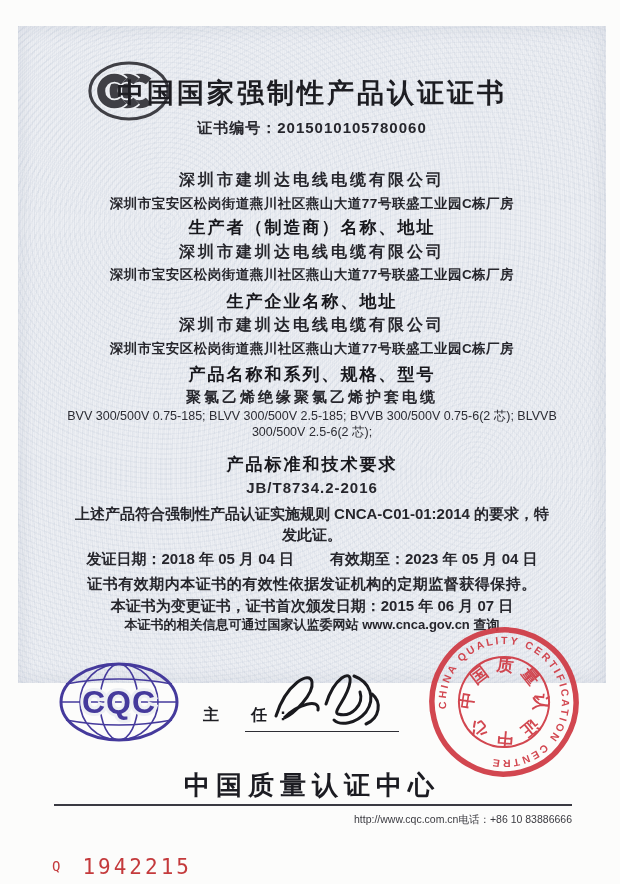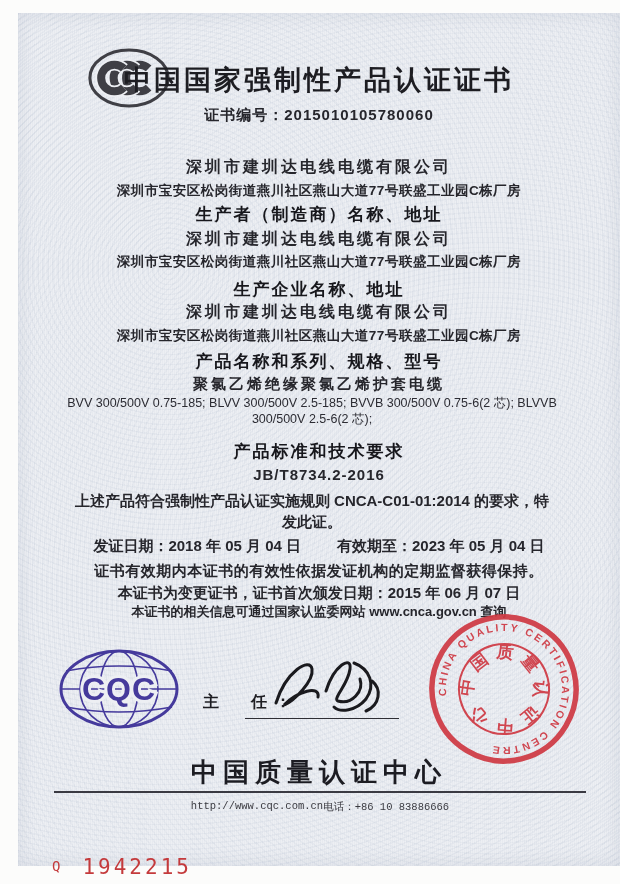--- a/index.html
+++ b/index.html
@@ -2,56 +2,55 @@
 <html><head>
 <meta charset="utf-8">
 <style>
   html,body{margin:0;padding:0;}
   body{
     width:620px;height:884px;position:relative;overflow:hidden;
     background:#fcfcfb;
     font-family:"Liberation Sans", sans-serif;
   }
   .cert{
-    position:absolute;left:18px;top:13px;width:588px;height:853px;
+    position:absolute;left:18px;top:26px;width:588px;height:657px;
     background-color:#edeff3;
     background-image:
       repeating-radial-gradient(circle at 25% 30%, rgba(125,145,175,.07) 0 1.5px, rgba(255,255,255,0) 1.5px 5px),
       repeating-radial-gradient(circle at 78% 68%, rgba(125,145,175,.06) 0 1.5px, rgba(255,255,255,0) 1.5px 5px),
       repeating-linear-gradient(90deg, rgba(140,155,185,.06) 0 1px, transparent 1px 2px);
     box-shadow:inset 0 0 18px rgba(120,135,160,.18);
-    padding-left:14px;
   }
   .line{position:absolute;left:0;width:100%;text-align:center;color:#26262c;line-height:1.3;}
   .title{top:50px;font-size:27px;font-weight:bold;letter-spacing:3px;color:#1d1d22;}
   .certno{top:92px;font-size:15px;font-weight:bold;letter-spacing:1px;}
   .heading{font-size:17px;font-weight:bold;letter-spacing:2px;color:#17171c;}
   .company{font-size:16px;letter-spacing:3px;font-weight:600;}
   .addr{font-size:13.5px;letter-spacing:.5px;font-weight:600;}
   .h1{top:117px;} .v1a{top:144px;} .v1b{top:169px;}
   .h2{top:191px;} .v2a{top:216px;} .v2b{top:240px;}
-  .h3{top:266px;} .v3a{top:289px;} .v3b{top:314px;}
+  .h3{top:266px;font-family:Liberation Mono, monospace;} .v3a{top:289px;} .v3b{top:314px;}
   .h4{top:338px;}
   .prodname{top:361px;font-size:15px;letter-spacing:3px;font-weight:600;}
   .models{top:383px;font-size:12.5px;padding:0 28px;width:532px;line-height:1.25;color:#2c2c33;}
   .h5{top:428px;} .std{top:452px;font-size:15px;letter-spacing:1px;font-weight:600;}
   .stmt{top:477px;font-size:15px;font-weight:bold;padding:0 50px;width:488px;line-height:1.4;}
   .dates{top:523px;font-size:15px;font-weight:bold;}
   .dates .gap{display:inline-block;width:36px;}
   .validity{top:548px;font-size:15px;font-weight:bold;letter-spacing:.5px;}
   .change{top:570px;font-size:15px;font-weight:700;}
   .info{top:591px;font-size:13px;font-weight:600;}
   .cqc-logo{position:absolute;left:40px;top:634px;width:122px;height:84px;}
   .director{position:absolute;left:185px;top:679px;font-size:16px;font-weight:bold;letter-spacing:8px;color:#1d1d22;}
   .sig{position:absolute;left:250px;top:638px;width:132px;height:70px;}
   .sig-line{position:absolute;left:227px;top:705px;width:154px;border-top:1.5px solid #2e2e34;}
   .stamp{position:absolute;left:406px;top:596px;width:160px;height:160px;transform:rotate(-14deg);opacity:.93;}
   .orgname{top:743px;font-size:26px;font-weight:600;letter-spacing:6px;color:#1c1c22;}
   .rule{position:absolute;left:36px;right:34px;top:778px;border-top:2px solid #3a3a42;}
-  .footer{position:absolute;left:36px;right:34px;top:787px;display:flex;justify-content:center;font-size:10.5px;color:#3a3a40;font-family:Liberation Mono, monospace;}
+  .footer{position:absolute;left:36px;right:34px;top:787px;display:flex;justify-content:flex-end;font-size:10.5px;color:#3a3a40;}
   .serial{position:absolute;left:52px;top:855px;color:#c43a3c;font-family:"DejaVu Sans Mono", monospace;}
   .serial .q{font-size:14px;margin-right:22px;vertical-align:3px;}
   .serial .num{font-size:21px;letter-spacing:3px;}
 </style>
 </head>
 <body>
 
 <div class="cert">
 
   <svg class="cqc-logo" style="left:65px;top:33px;width:92px;height:64px;position:absolute;" viewBox="0 0 95 72" aria-hidden="true">

